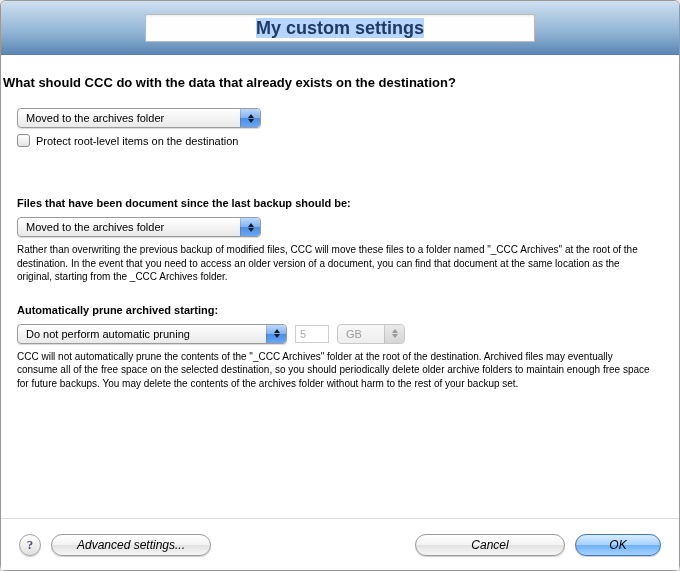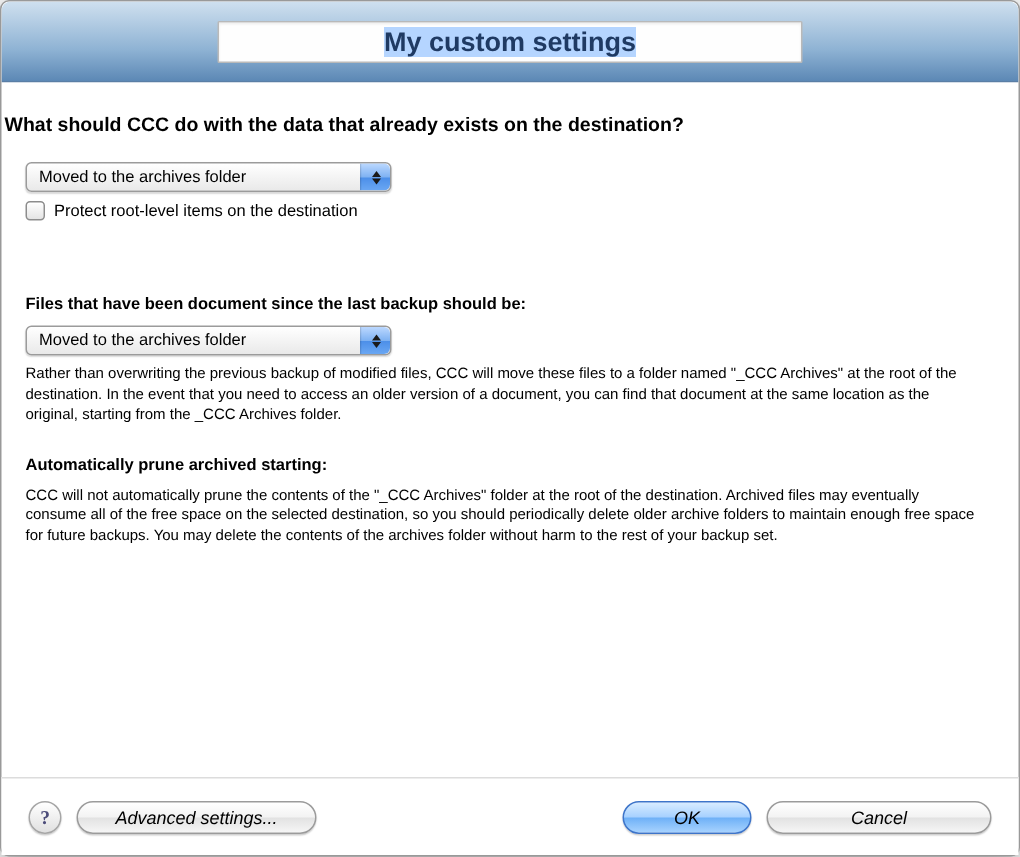--- a/index.html
+++ b/index.html
@@ -220,25 +220,42 @@
             <span class="tri up"></span>
             <span class="tri down"></span>
           </span>
       </div>
     </div>
     <div class="desc">Rather than overwriting the previous backup of modified files, CCC will move these files to a folder named "_CCC Archives" at the root of the destination. In the event that you need to access an older version of a document, you can find that document at the same location as the original, starting from the _CCC Archives folder.</div>
 
     <div class="spacer-md"></div>
 
     <div class="section-label">Automatically prune archived starting:</div>
+    <div class="row">
+      <div class="aqua-select" style="width:270px">
+        <span>Do not perform automatic pruning</span>
+        <span class="cap">
+            <span class="tri up"></span>
+            <span class="tri down"></span>
+          </span>
+      </div>
+      <div class="num-field">5</div>
+      <div class="aqua-select disabled" style="width:68px">
+        <span>GB</span>
+        <span class="cap">
+            <span class="tri up"></span>
+            <span class="tri down"></span>
+          </span>
+      </div>
+    </div>
     <div class="desc">CCC will not automatically prune the contents of the "_CCC Archives" folder at the root of the destination. Archived files may eventually consume all of the free space on the selected destination, so you should periodically delete older archive folders to maintain enough free space for future backups. You may delete the contents of the archives folder without harm to the rest of your backup set.</div>
 
   </div>
 
   <div class="footer">
     <div class="help-btn">?</div>
     <div class="aqua-button" style="min-width:160px">Advanced settings...</div>
     <div class="spacer"></div>
+    <div class="aqua-button" style="min-width:150px">Cancel</div>
     <div class="aqua-button default" style="min-width:86px">OK</div>
-    <div class="aqua-button" style="min-width:150px">Cancel</div>
   </div>
 
 </div>
 
 </body></html>

